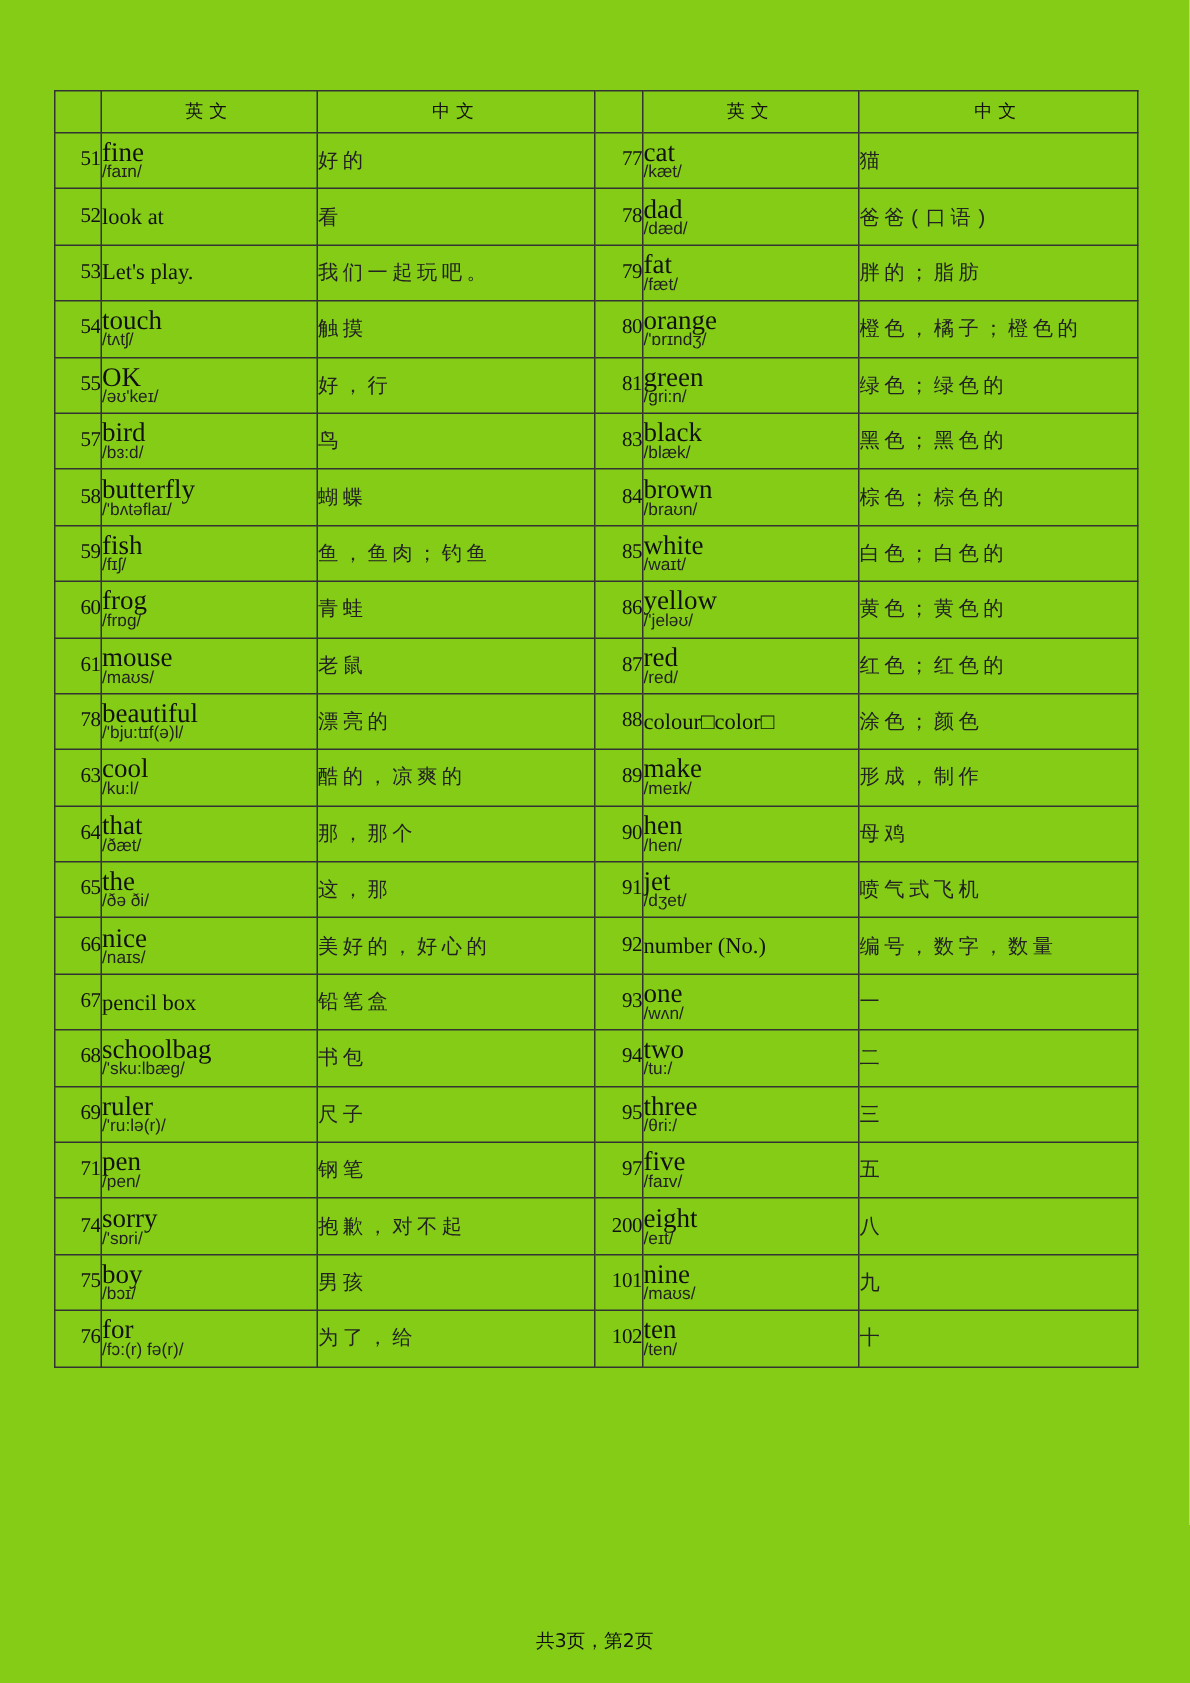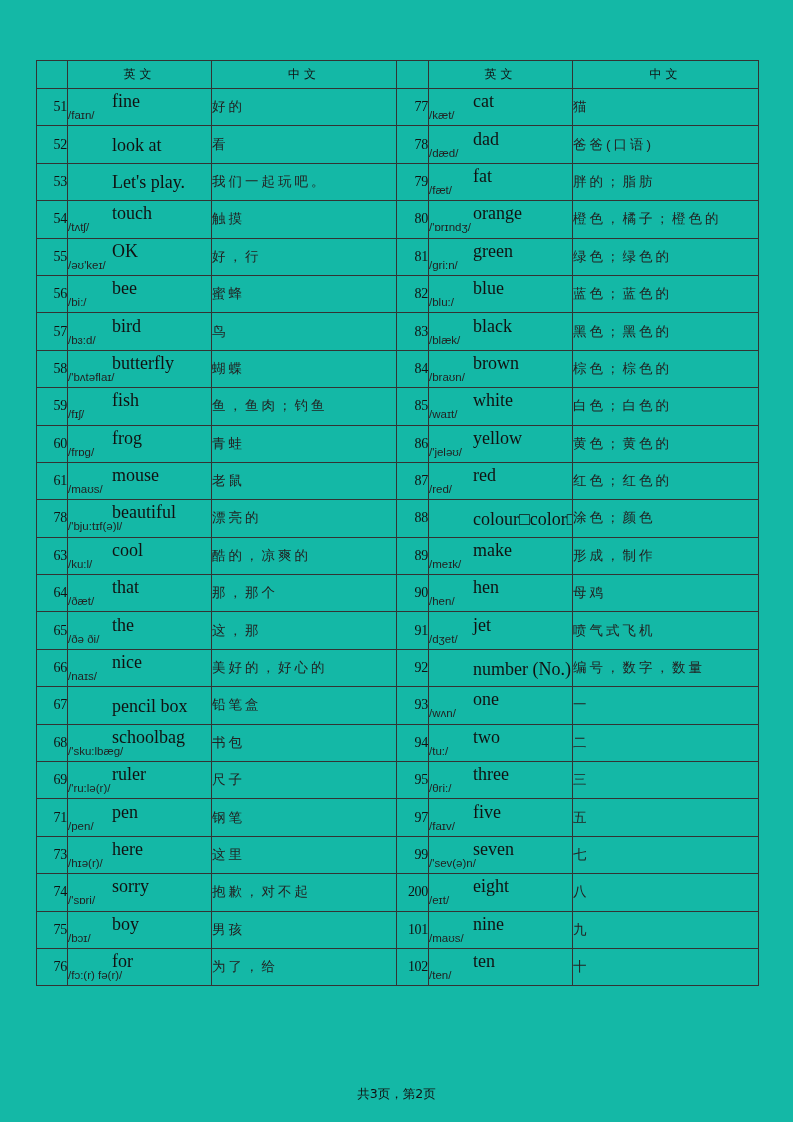--- a/index.html
+++ b/index.html
@@ -1,33 +1,33 @@
 <!DOCTYPE html>
 <html><head>
 <meta charset="utf-8">
 <style>
   html, body { margin:0; padding:0; background:#ffffff; }
   body { width:793px; height:1122px; position:relative; overflow:hidden; font-family:"DejaVu Serif", serif; color:#111; }
-  .page { position:absolute; left:0; top:0; width:793px; height:1122px; background:#14b8a6; }
+  .page { position:absolute; left:0; top:0; width:793px; height:1122px; background:#84cc16; }
   table.vocab { position:absolute; left:36px; top:60px; border-collapse:collapse; table-layout:fixed; width:722px; }
   table.vocab td, table.vocab th { border:1px solid #333; padding:0; vertical-align:middle; overflow:hidden; white-space:nowrap; }
   table.vocab th { height:27px; font-weight:normal; font-size:12px; text-align:center; font-family:"DejaVu Serif", serif; letter-spacing:4px; }
   table.vocab td { height:36.4px; }
   col.c-num { width:31px; }
   col.c-en { width:144px; }
   col.c-cn { width:185px; }
   col.c-num2 { width:32px; }
   col.c-en2 { width:144px; }
   col.c-cn2 { width:186px; }
   td.num { font-family:Liberation Serif, serif; font-size:14px; text-align:right; padding-left:3px; letter-spacing:-0.3px; }
   td.en { padding-left:3px; line-height:1; }
-  td.en .word { display:block; font-family:"Liberation Serif", serif; font-size:18px; line-height:16px; margin-top:1px;margin-left:44px; }
+  td.en .word { display:block; font-family:"Liberation Serif", serif; font-size:18px; line-height:16px; margin-top:1px; }
   td.en .ipa { display:block; font-family:Liberation Sans, sans-serif; font-size:11.5px; line-height:13px; color:#222; }
-  td.en .word.single { font-size:18px; line-height:18px; }
-  td.cn { padding-left:5px; font-family:Liberation Sans, sans-serif; font-size:13.5px; letter-spacing:3px; color:#222; }
+  td.en .word.single { font-size:15px; line-height:18px; }
+  td.cn { padding-left:5px; font-family:Liberation Mono, monospace; font-size:13.5px; letter-spacing:3px; color:#222; }
   .footer { position:absolute; left:0; width:793px; top:1086px; text-align:center; font-family:"DejaVu Sans", sans-serif; font-size:12.5px; color:#111; }
 </style>
 </head>
 <body>
 
 <div class="page">
   <table class="vocab">
     <colgroup>
       <col class="c-num">
         <col class="c-en">
@@ -109,34 +109,20 @@
           </td>
           <td class="cn">好，行</td>
           <td class="num">81</td>
           <td class="en">
             <span class="word">green</span>
             <span class="ipa">/gri:n/</span>
           </td>
           <td class="cn">绿色；绿色的</td>
         </tr>
         <tr>
-          <td class="num">56</td>
-          <td class="en">
-            <span class="word">bee</span>
-            <span class="ipa">/bi:/</span>
-          </td>
-          <td class="cn">蜜蜂</td>
-          <td class="num">82</td>
-          <td class="en">
-            <span class="word">blue</span>
-            <span class="ipa">/blu:/</span>
-          </td>
-          <td class="cn">蓝色；蓝色的</td>
-        </tr>
-        <tr>
           <td class="num">57</td>
           <td class="en">
             <span class="word">bird</span>
             <span class="ipa">/bɜ:d/</span>
           </td>
           <td class="cn">鸟</td>
           <td class="num">83</td>
           <td class="en">
             <span class="word">black</span>
             <span class="ipa">/blæk/</span>
@@ -314,34 +300,20 @@
             <span class="word">pen</span>
             <span class="ipa">/pen/</span>
           </td>
           <td class="cn">钢笔</td>
           <td class="num">97</td>
           <td class="en">
             <span class="word">five</span>
             <span class="ipa">/faɪv/</span>
           </td>
           <td class="cn">五</td>
-        </tr>
-        <tr>
-          <td class="num">73</td>
-          <td class="en">
-            <span class="word">here</span>
-            <span class="ipa">/hɪə(r)/</span>
-          </td>
-          <td class="cn">这里</td>
-          <td class="num">99</td>
-          <td class="en">
-            <span class="word">seven</span>
-            <span class="ipa">/'sev(ə)n/</span>
-          </td>
-          <td class="cn">七</td>
         </tr>
         <tr>
           <td class="num">74</td>
           <td class="en">
             <span class="word">sorry</span>
             <span class="ipa">/'sɒri/</span>
           </td>
           <td class="cn">抱歉，对不起</td>
           <td class="num">200</td>
           <td class="en">

